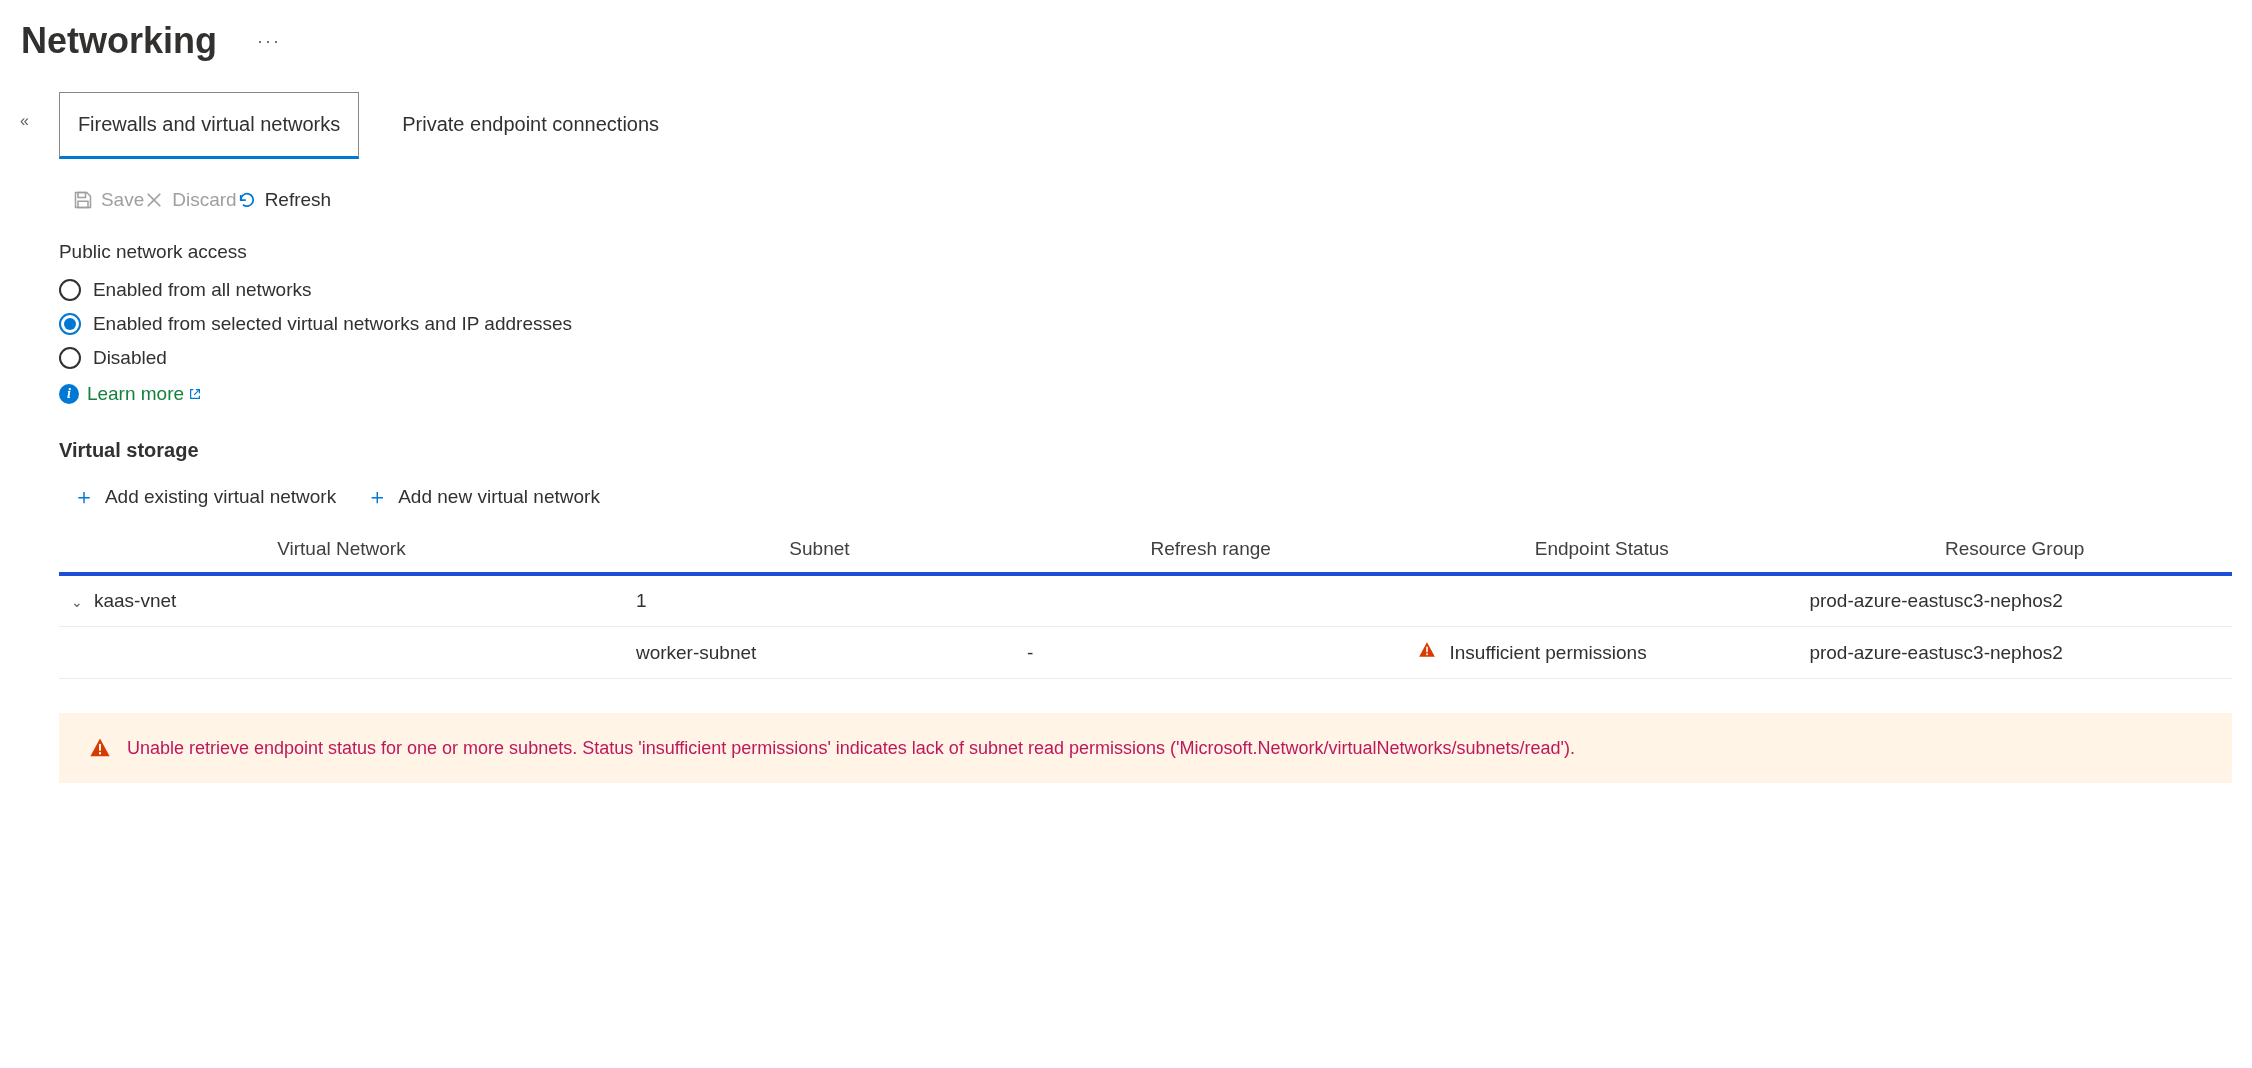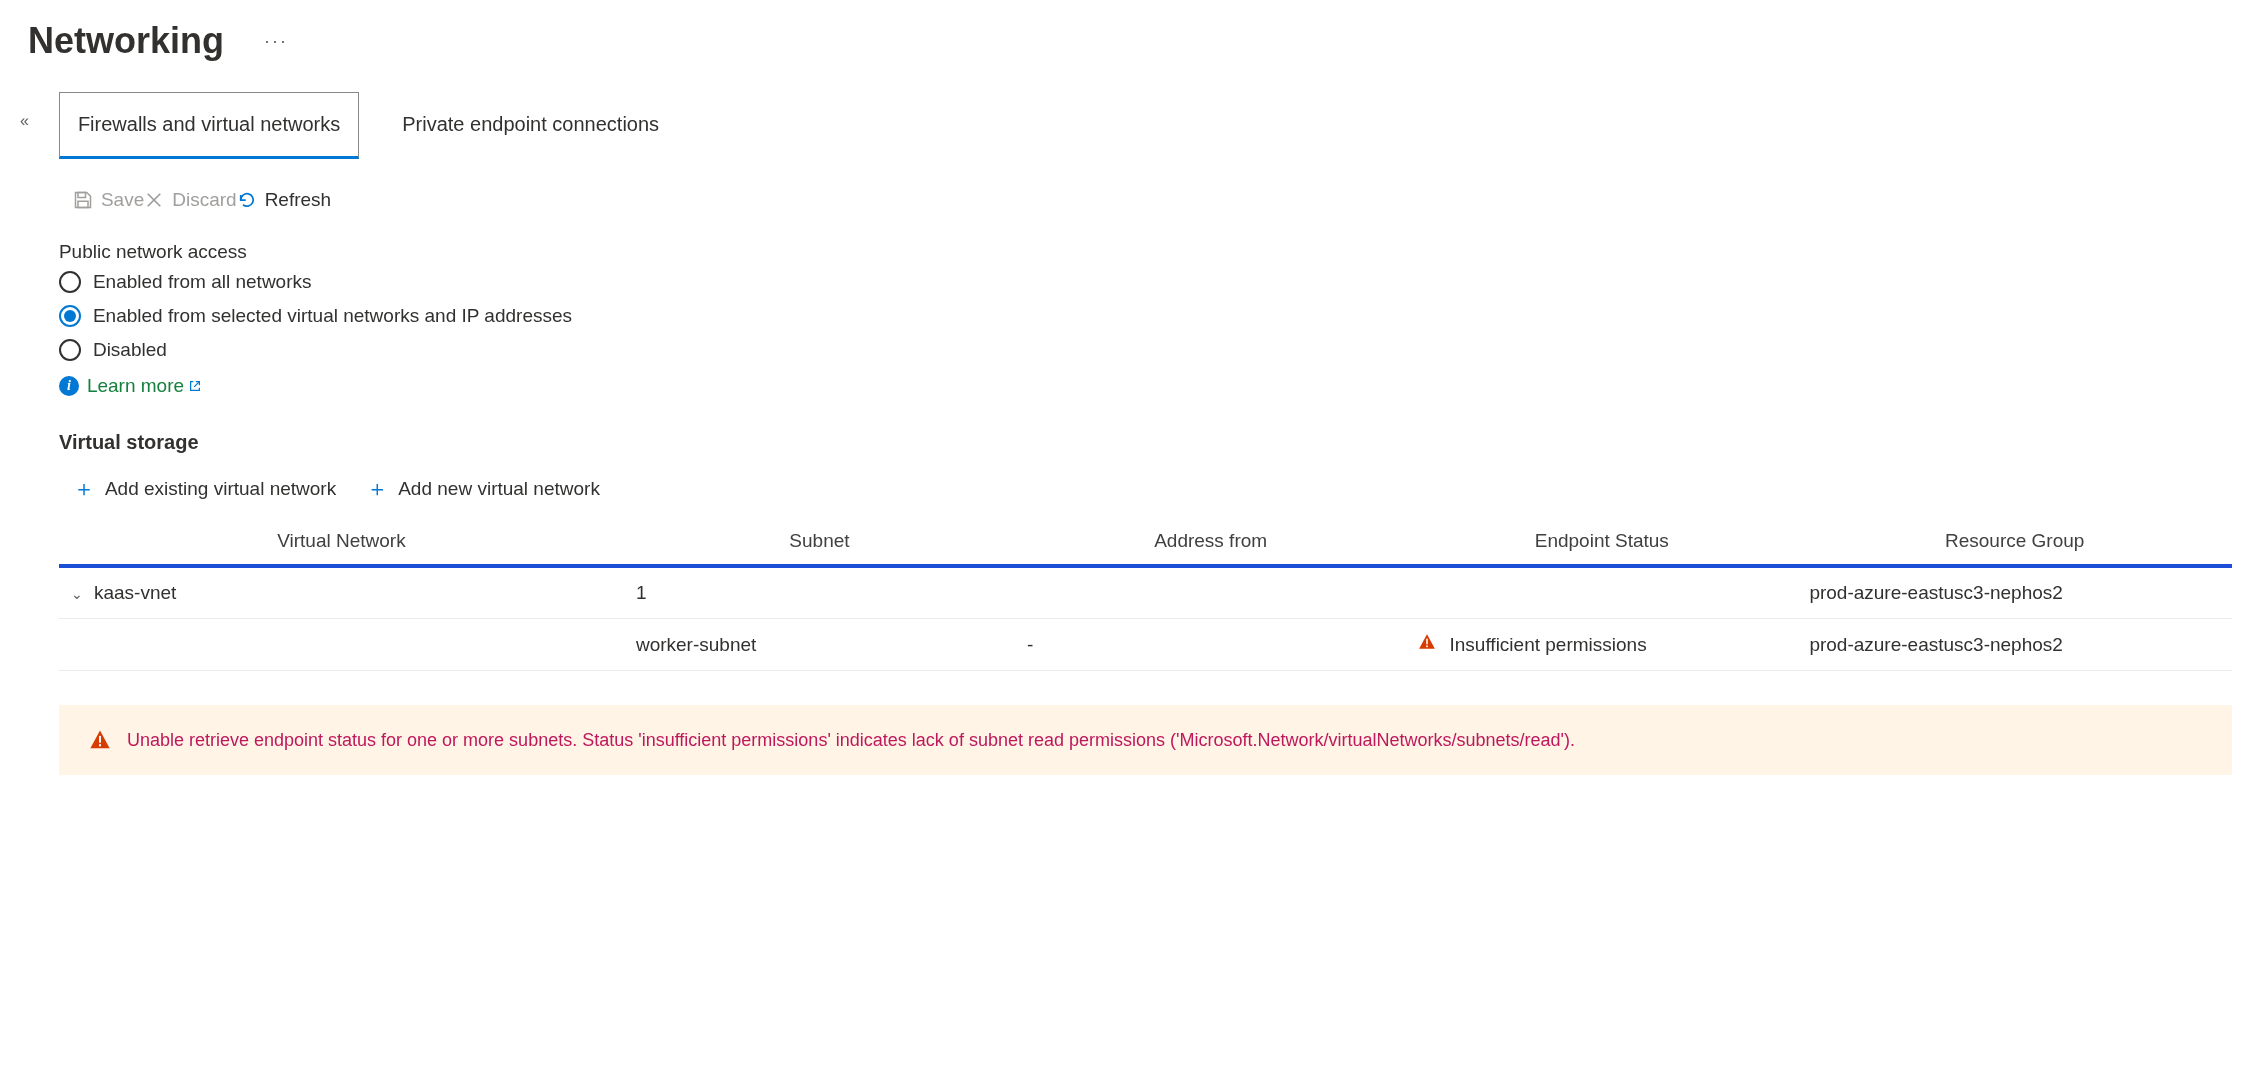--- a/index.html
+++ b/index.html
@@ -8,21 +8,21 @@
     font-family: "Segoe UI", -apple-system, BlinkMacSystemFont, sans-serif;
     font-size: 19px;
     color: #323130;
     background: #ffffff;
     padding: 10px 20px 40px 20px;
   }
   .page-title-row {
     display: flex;
     align-items: center;
     gap: 40px;
-    margin: 10px 0 30px 8px;
+    margin: 10px 0 30px 1px;
   }
   .page-title {
     font-size: 36px;
     font-weight: 600;
     color: #323130;
   }
   .ellipsis-icon {
     color: #605e5c;
     font-size: 18px;
     letter-spacing: 2px;
@@ -69,21 +69,21 @@
     align-items: center;
     gap: 8px;
     color: #605e5c;
     cursor: pointer;
     font-size: 19px;
   }
   .toolbar-btn.enabled { color: #323130; }
   .toolbar-btn.disabled { color: #a19f9d; }
   .toolbar-btn svg { width: 20px; height: 20px; }
   .section-label {
-    margin: 0 0 8px 0;
+    margin: 0 0 16px 0;
     font-size: 19px;
     color: #323130;
   }
   .radio-group {
     display: flex;
     flex-direction: column;
     gap: 12px;
     margin-bottom: 14px;
   }
   .radio-item {
@@ -292,21 +292,21 @@
         <span class="plus-icon">＋</span>
         <span>Add new virtual network</span>
       </div>
     </div>
 
     <table class="vnet-table">
       <thead>
         <tr>
           <th style="width:26%">Virtual Network</th>
           <th style="width:18%">Subnet</th>
-          <th style="width:18%">Address from</th>
+          <th style="width:18%">Refresh range</th>
           <th style="width:18%">Endpoint Status</th>
           <th>Resource Group</th>
         </tr>
       </thead>
       <tbody>
         <tr>
           <td>
             <span class="chevron-icon">⌄</span>
             <span>kaas-vnet</span>
           </td>

